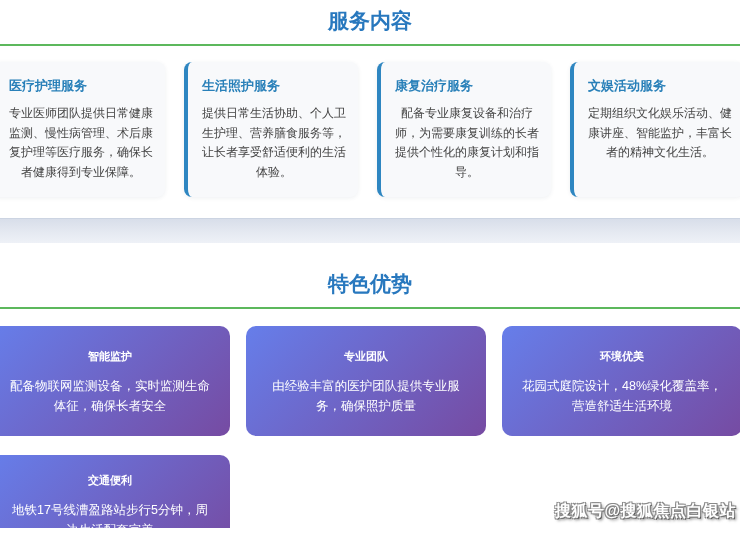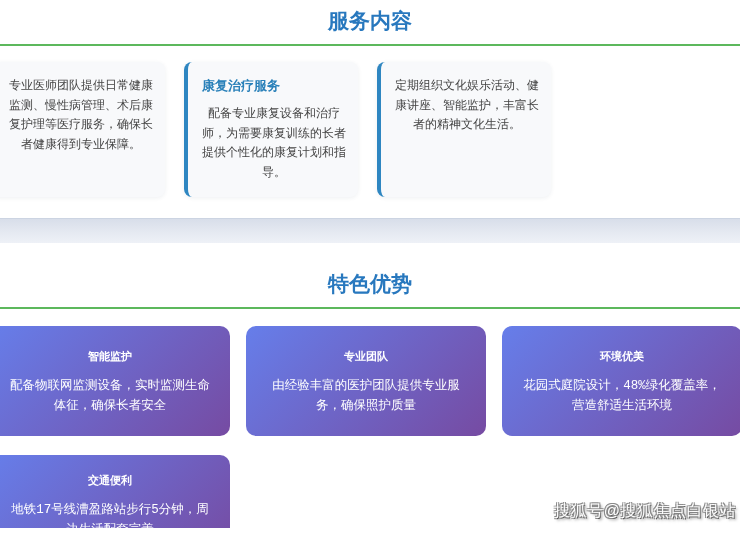--- a/index.html
+++ b/index.html
@@ -89,56 +89,61 @@
   .adv-card h3 {
     margin: 0 0 11px;
     font-size: 11px;
     line-height: 18px;
     font-weight: bold;
   }
   .adv-card p {
     margin: 0;
     font-size: 12.5px;
     line-height: 20px;
-    font-family: Liberation Mono, monospace;
   }
   
   .watermark {
     position: absolute;
     right: 4px;
     bottom: 6px;
     font-size: 16px;
-    font-weight: normal;
+    font-weight: bold;
     color: #ffffff;
     letter-spacing: 0.5px;
     text-shadow:
       -1px -1px 0 #8a8a8a,
        1px -1px 0 #8a8a8a,
       -1px  1px 0 #8a8a8a,
        1px  1px 0 #555555,
        2px  2px 3px rgba(0,0,0,0.55);
   }
 </style>
 </head>
 <body>
 
 <div class="page">
 
   <h2 class="section-title">服务内容</h2>
   <div class="green-divider"></div>
 
   <div class="services-row">
     <div class="service-card">
+      <h3>医疗护理服务</h3>
       <p>专业医师团队提供日常健康监测、慢性病管理、术后康复护理等医疗服务，确保长者健康得到专业保障。</p>
+    </div>
+    <div class="service-card">
+      <h3>生活照护服务</h3>
+      <p>提供日常生活协助、个人卫生护理、营养膳食服务等，让长者享受舒适便利的生活体验。</p>
     </div>
     <div class="service-card">
       <h3>康复治疗服务</h3>
       <p>配备专业康复设备和治疗师，为需要康复训练的长者提供个性化的康复计划和指导。</p>
     </div>
     <div class="service-card">
+      <h3>文娱活动服务</h3>
       <p>定期组织文化娱乐活动、健康讲座、智能监护，丰富长者的精神文化生活。</p>
     </div>
   </div>
 
   <div class="divider-band"></div>
 
   <h2 class="section-title advantages">特色优势</h2>
   <div class="green-divider"></div>
 
   <div class="adv-row">

